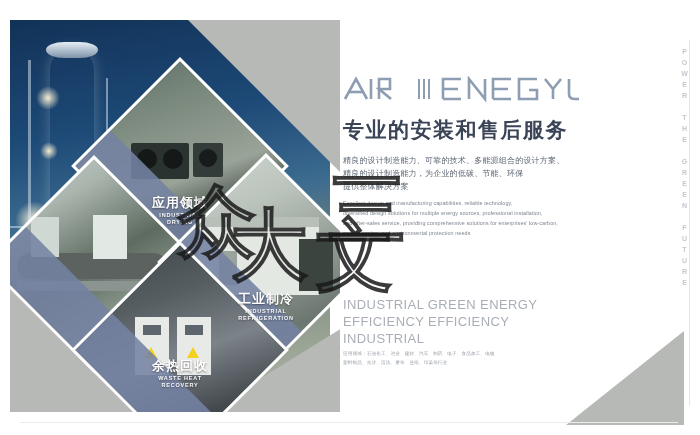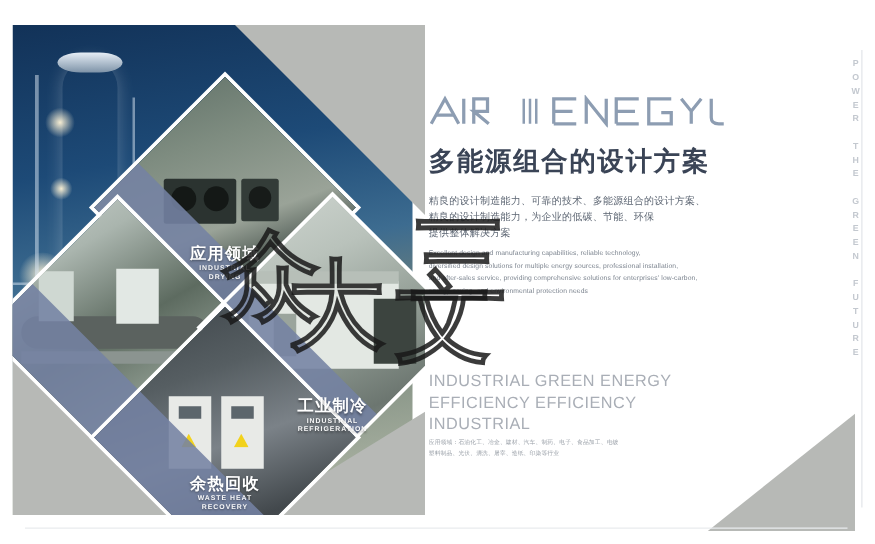--- a/index.html
+++ b/index.html
@@ -131,41 +131,41 @@
       <div class="diamond" style="left:182px;top:178px;">
         <div class="inner" style="background:linear-gradient(155deg,#d5dbd6 0%,#b9c2bb 30%,#8f9a92 55%,#6c7670 75%,#aab3ac 100%);">
           <div style="position:absolute;left:40px;top:70px;width:120px;height:70px;background:#e3e8e3;"></div>
           <div style="position:absolute;left:40px;top:62px;width:120px;height:10px;background:#b7bfb8;"></div>
           <div style="position:absolute;left:140px;top:84px;width:34px;height:52px;background:#3c443f;"></div>
           <div style="position:absolute;left:60px;top:96px;width:18px;height:34px;background:#9aa49c;"></div>
         </div>
         <div class="dlabel" style="transform:none;position:absolute;left:-40px;right:-40px;bottom:-22px;height:72px;
                     background:rgba(116,130,163,.88);"></div>
       </div>
-      <div class="d-caption" style="left:206px;top:282px;width:100px;margin-top:26px;">
+      <div class="d-caption" style="left:206px;top:282px;width:100px;">
         <div class="d-cn">工业制冷</div>
         <div class="d-en">
           <div>INDUSTRIAL</div>
           <div>REFRIGERATION</div>
         </div>
       </div>
 
       <div class="diamond" style="left:96px;top:266px;">
         <div class="inner" style="background:linear-gradient(160deg,#3a4146 0%,#565e62 30%,#7b8288 52%,#42484c 75%,#6a7176 100%);">
           <div style="position:absolute;left:62px;top:74px;width:34px;height:58px;background:#e8eae7;"></div>
           <div style="position:absolute;left:104px;top:74px;width:34px;height:58px;background:#e8eae7;"></div>
           <div style="position:absolute;left:70px;top:82px;width:18px;height:10px;background:#5c666c;"></div>
           <div style="position:absolute;left:112px;top:82px;width:18px;height:10px;background:#5c666c;"></div>
           <div style="position:absolute;left:72px;top:104px;width:12px;height:11px;background:#f2d21c;clip-path:polygon(50% 0,100% 100%,0 100%);"></div>
           <div style="position:absolute;left:114px;top:104px;width:12px;height:11px;background:#f2d21c;clip-path:polygon(50% 0,100% 100%,0 100%);"></div>
         </div>
         <div class="dlabel" style="transform:none;position:absolute;left:-40px;right:-40px;bottom:-22px;height:74px;
                     background:rgba(116,130,163,.88);"></div>
       </div>
-      <div class="d-caption" style="left:120px;top:370px;width:100px;">
+      <div class="d-caption" style="left:120px;top:349px;width:100px;">
         <div class="d-cn">余热回收</div>
         <div class="d-en">
           <div>WASTE HEAT</div>
           <div>RECOVERY</div>
         </div>
       </div>
     </div>
 
     <div class="content">
 
@@ -190,21 +190,21 @@
             <path d="M2 23 L2 3 L20 3 M2 13 L17 13 M2 23 L20 23"></path>
             <path d="M28 23 L28 3 L44 23 L44 3"></path>
             <path d="M52 23 L52 3 L70 3 M52 13 L67 13 M52 23 L70 23"></path>
             <path d="M96 3 L78 3 L78 23 L96 23 L96 14 L88 14"></path>
             <path d="M104 3 L112 13 L120 3 M112 13 L112 23"></path>
             <path d="M128 3 L128 18 Q128 23 134 23 L138 23"></path>
           </g>
         </svg>
       </div>
 
-      <div class="headline">多能源组合的设计方案</div>
+      <div class="headline">专业的安装和售后服务</div>
 
       <div class="cn-body">
         <div>精良的设计制造能力、可靠的技术、多能源组合的设计方案、</div>
         <div>精良的设计制造能力，为企业的低碳、节能、环保</div>
         <div>提供整体解决方案</div>
       </div>
 
       <div class="en-body">
         <div>Excellent design and manufacturing capabilities, reliable technology,</div>
         <div>diversified design solutions for multiple energy sources, professional installation,</div>

